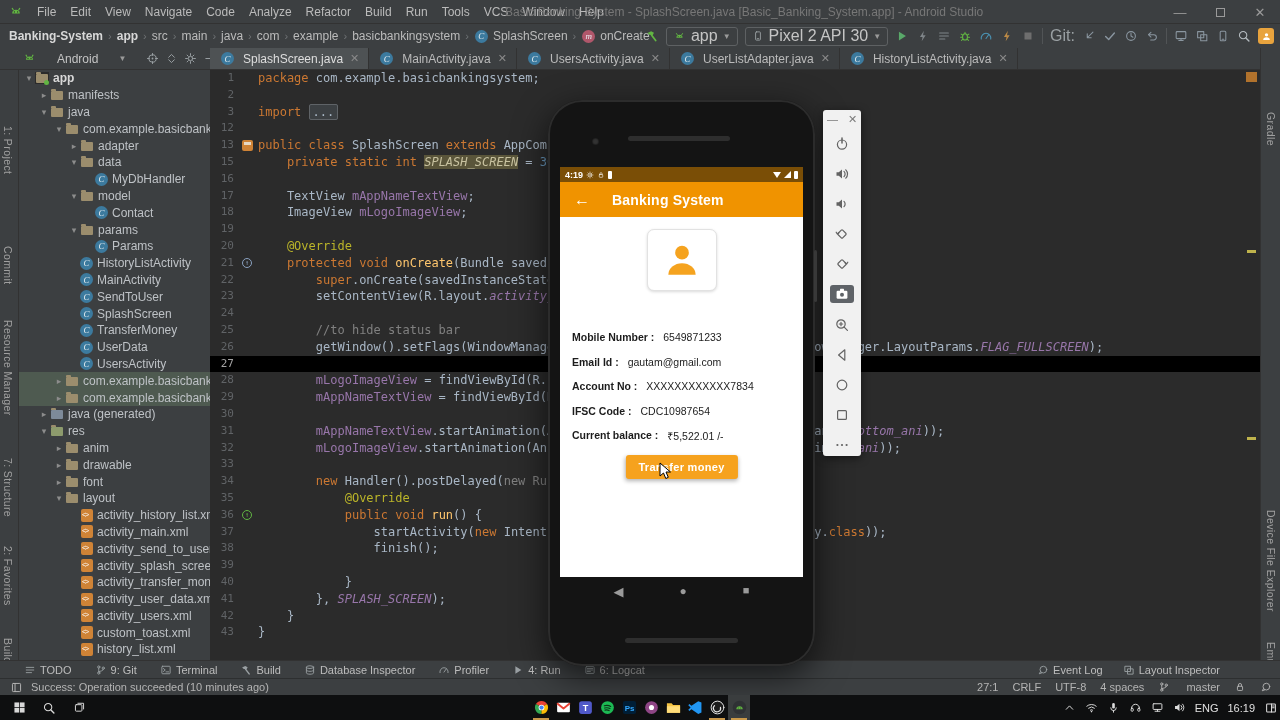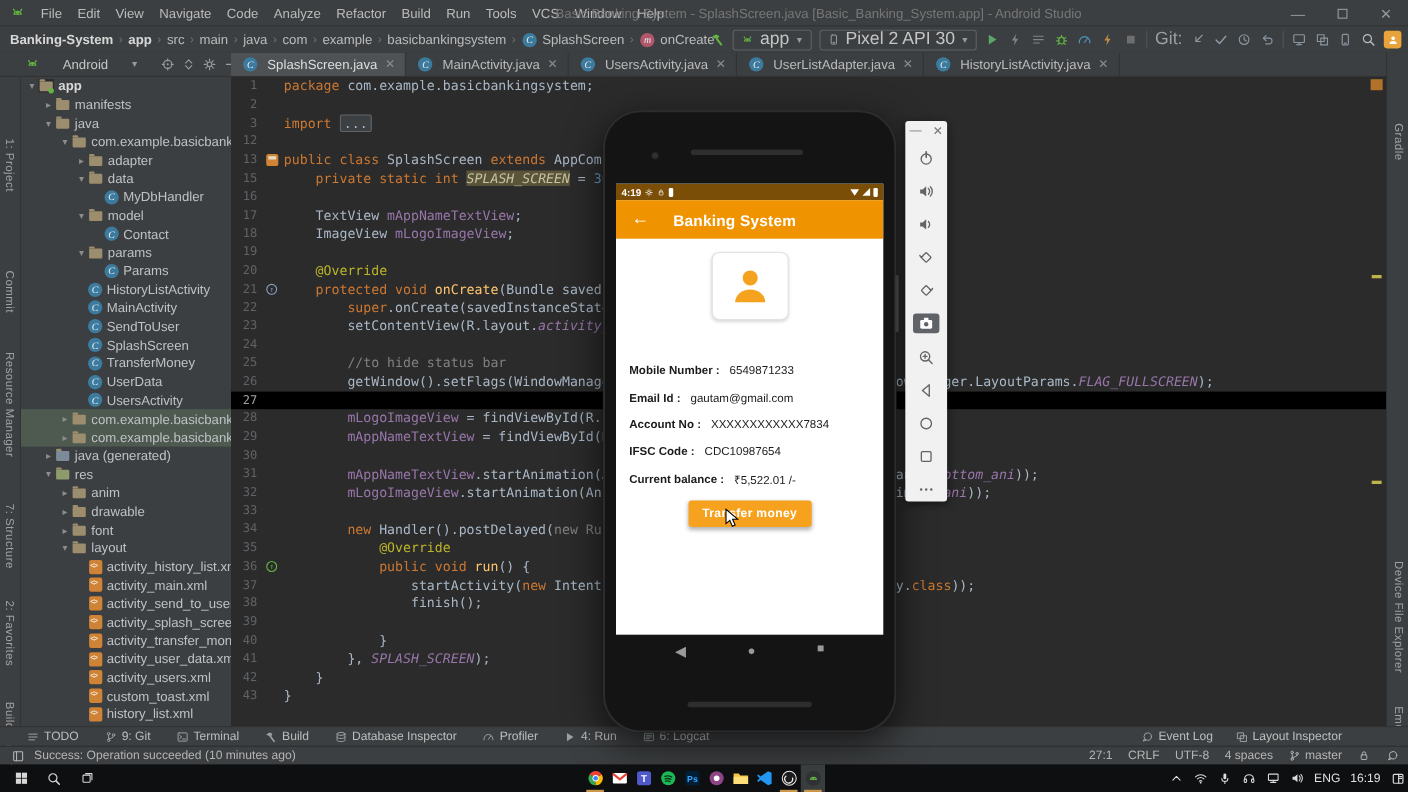--- a/index.html
+++ b/index.html
@@ -105,21 +105,21 @@
 .p-st-right{margin-left:auto;display:flex;align-items:center;gap:3px}
 .tri{width:0;height:0;border-left:4px solid transparent;border-right:4px solid transparent;border-top:6px solid #fff;transform:rotate(0deg)}
 .sig{width:0;height:0;border-left:7px solid transparent;border-bottom:7px solid #fff}
 .batt{width:4px;height:8px;background:#fff;border-radius:1px}
 .p-appbar{height:35px;background:#F09300;display:flex;align-items:center;color:#fff}
 .p-back{font-size:16px;padding:0 0 0 14px}
 .p-title{margin-left:22px;font-size:14px;font-weight:bold;letter-spacing:.2px}
 .p-card{position:absolute;left:50%;transform:translateX(-50%);top:62px;width:70px;height:62px;background:#fff;border:1px solid #e2e2e2;border-radius:7px;box-shadow:0 1px 3px rgba(0,0,0,.15);display:flex;align-items:center;justify-content:center}
 .p-name{position:absolute;top:135px;width:100%;text-align:center;font-size:16px;font-weight:bold;color:#212121}
 .p-fields{position:absolute;top:164px;left:12px;right:6px}
-.p-row{display:flex;align-items:center;margin-bottom:12.5px;font-size:10.5px;color:#1c1c1c}
+.p-row{display:flex;align-items:flex-start;margin-bottom:12.5px;font-size:10.5px;color:#1c1c1c}
 .p-lab{font-weight:bold;margin-right:9px;white-space:nowrap}
 .p-val{white-space:nowrap}
 .p-btn{position:absolute;left:50%;transform:translateX(-50%);top:288px;background:#F6A21E;color:#fff;font-weight:bold;font-size:11px;padding:6px 13px;border-radius:3px;box-shadow:0 2px 4px rgba(0,0,0,.3);letter-spacing:.3px;white-space:nowrap}
 .p-nav{position:absolute;width:100%;top:484px;display:flex;justify-content:center;gap:56px;color:#9a9a9a}
 .cursor{position:absolute;left:659px;top:462px;z-index:30}
 </style>
 </head>
 <body>
 
 <div class="app">
@@ -743,21 +743,21 @@
             <path d="M6.2 3v10"></path>
           </svg>
         </span>
       <span>Success: Operation succeeded (10 minutes ago)</span>
     </div>
     <div class="sb-right">
       <span>27:1</span>
       <span>CRLF</span>
       <span>UTF-8</span>
       <span>4 spaces</span>
-      <span style="display:flex;align-items:center;gap:3px">
+      <span style="display:flex;align-items:center;gap:16px">
         <span class="ic">
             <svg viewBox="0 0 16 16" width="12" height="12" fill="none" stroke="currentColor" stroke-width="1.2" stroke-linecap="round" stroke-linejoin="round">
               <circle cx="5" cy="4" r="1.5"></circle>
               <circle cx="5" cy="12" r="1.5"></circle>
               <circle cx="11" cy="5.5" r="1.5"></circle>
               <path d="M5 5.5v5M11 7c0 2.6-3.4 2-6 3.4"></path>
             </svg>
           </span>
         <span>master</span>
       </span>

